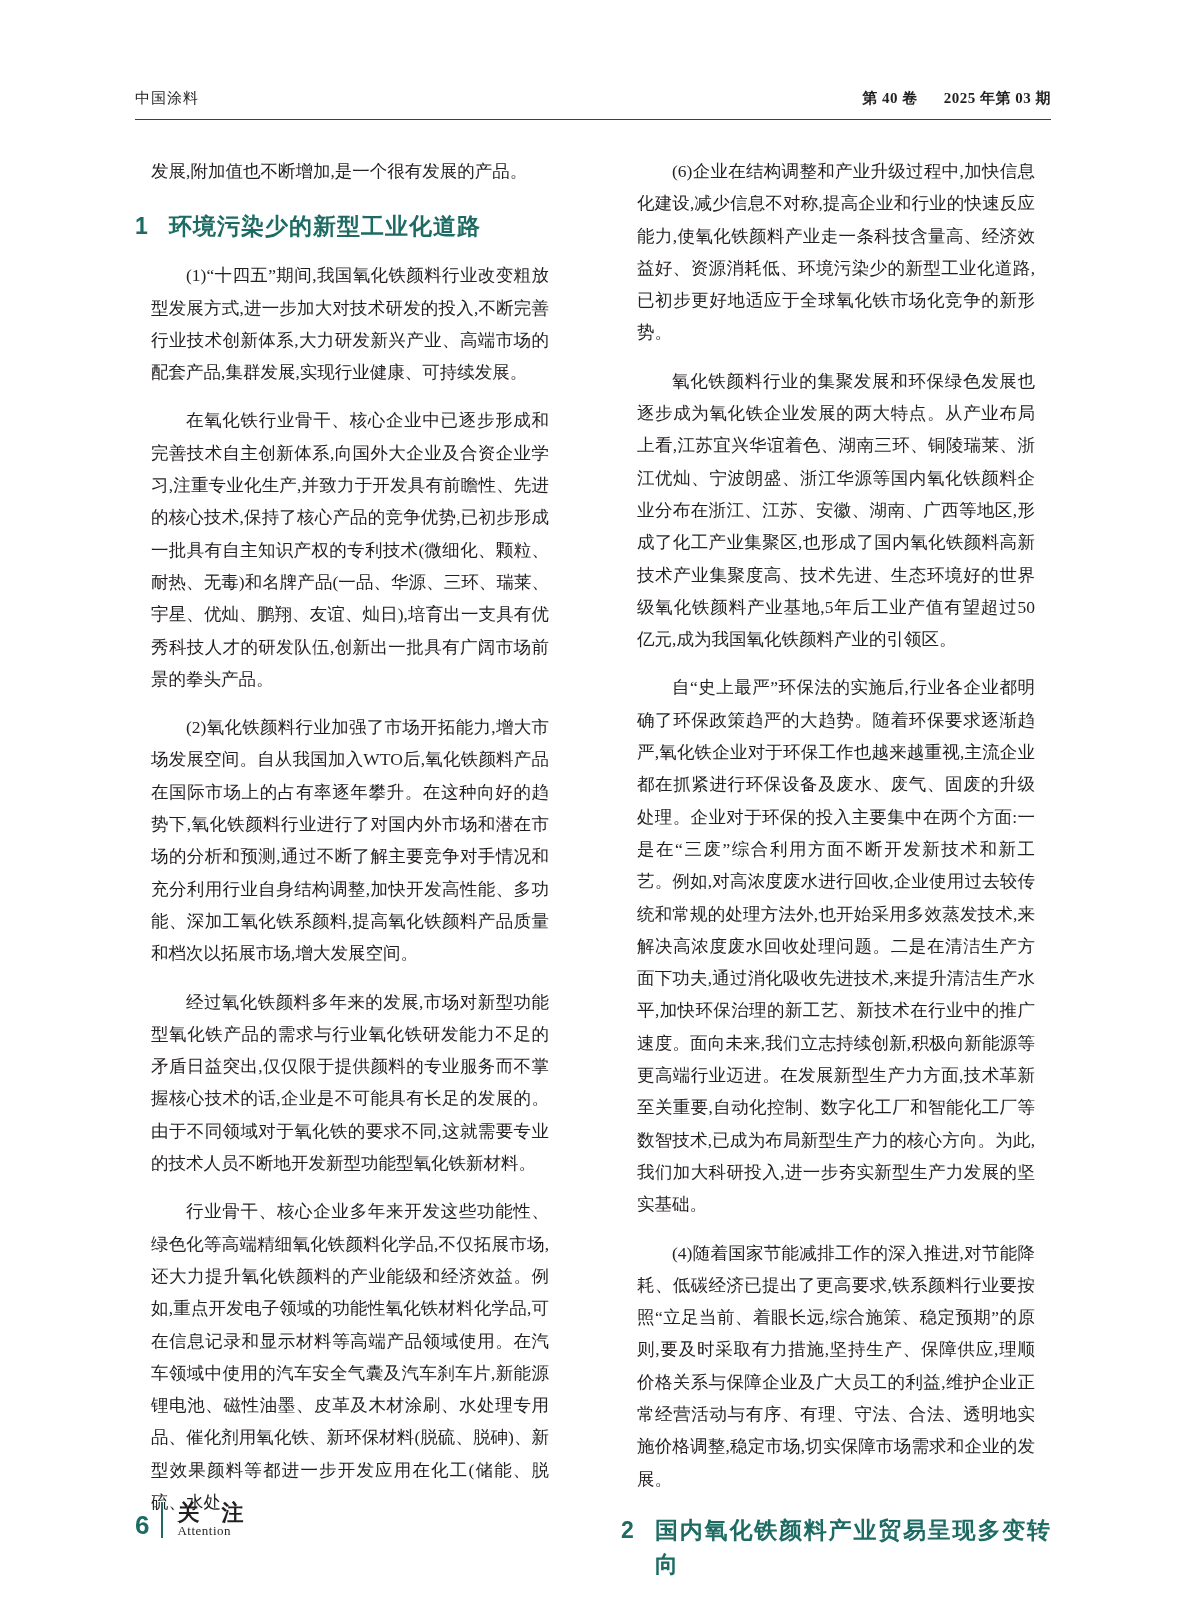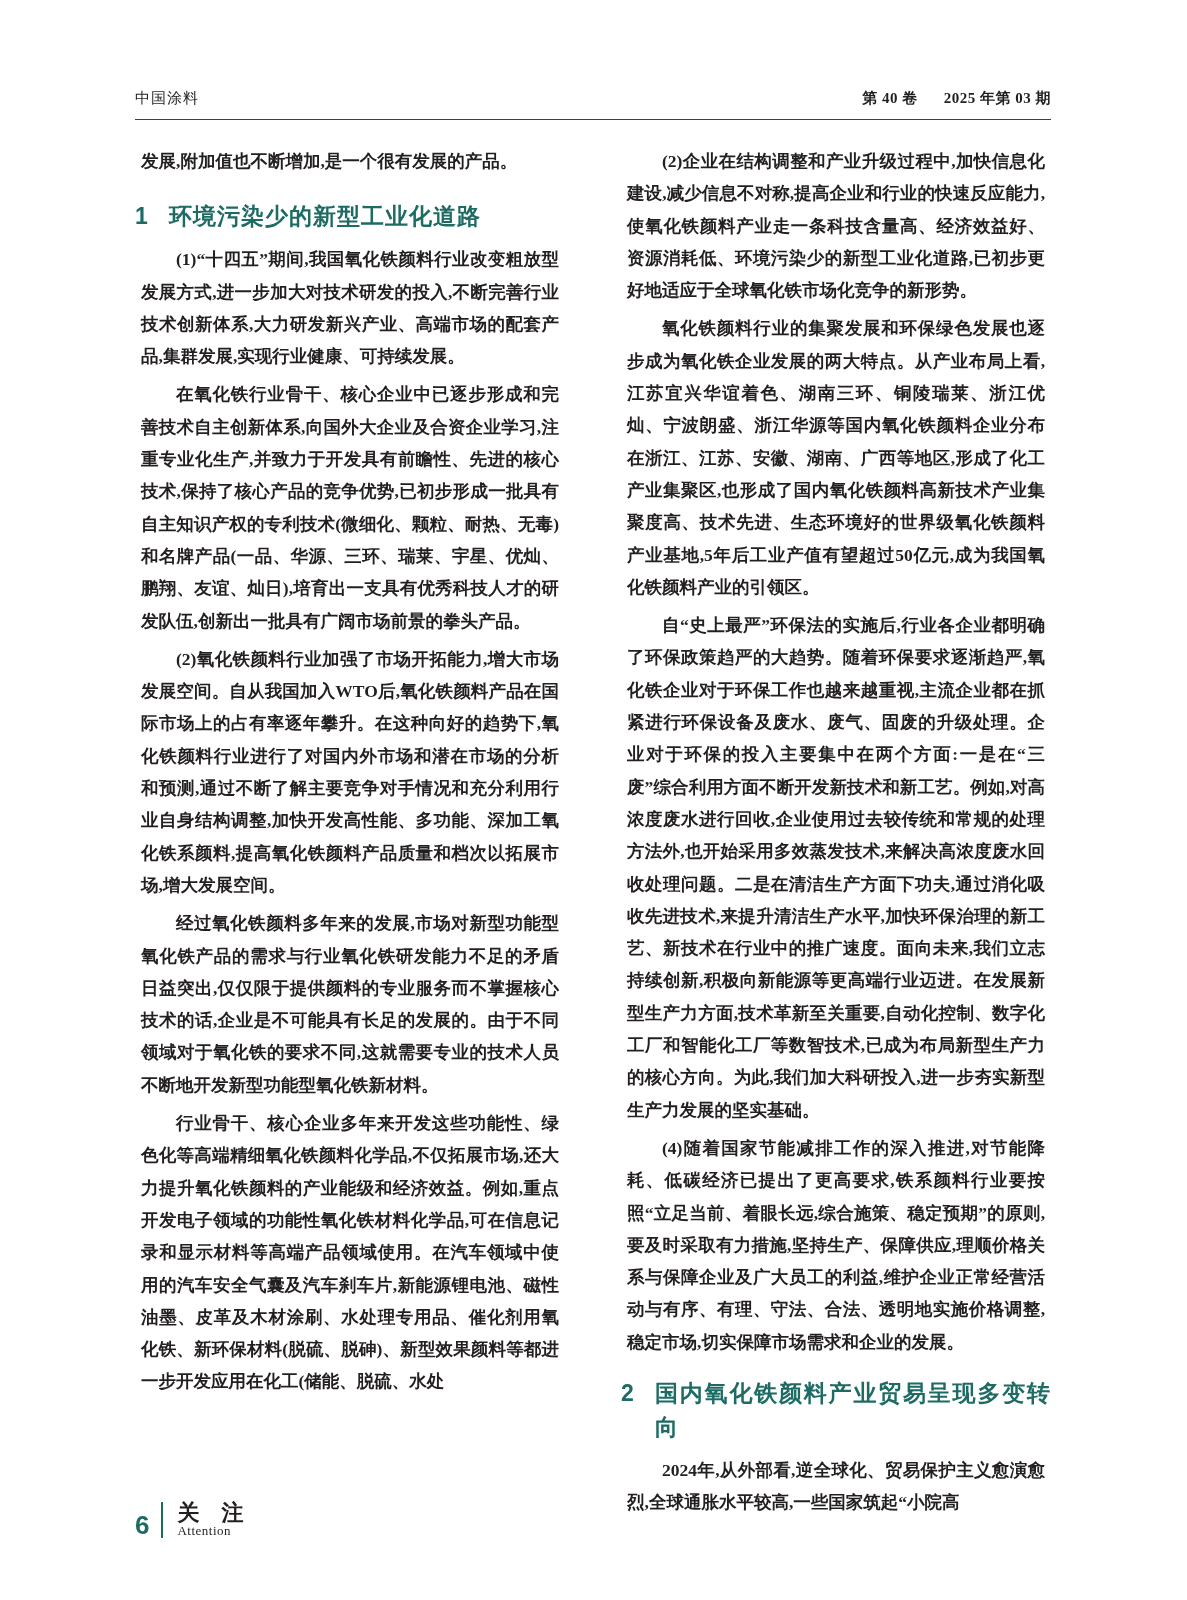--- a/index.html
+++ b/index.html
@@ -51,22 +51,21 @@
     width: 430px;
     font-size: 17.5px;
     line-height: 32.3px;
     text-align: justify;
     text-justify: inter-ideograph;
   }
   .col-left  { left: 135px; }
   .col-right { left: 621px; }
 
   p {
-    margin: 6px;
-    font-weight: bold;
+    margin: 16px;
   }
   p.indent {
     text-indent: 2em;
   }
 
   
   .section-heading {
     display: flex;
     align-items: flex-start;
     gap: 18px;
@@ -151,21 +150,21 @@
     </div>
 
     <p class="indent">(1)“十四五”期间,我国氧化铁颜料行业改变粗放型发展方式,进一步加大对技术研发的投入,不断完善行业技术创新体系,大力研发新兴产业、高端市场的配套产品,集群发展,实现行业健康、可持续发展。</p>
     <p class="indent">在氧化铁行业骨干、核心企业中已逐步形成和完善技术自主创新体系,向国外大企业及合资企业学习,注重专业化生产,并致力于开发具有前瞻性、先进的核心技术,保持了核心产品的竞争优势,已初步形成一批具有自主知识产权的专利技术(微细化、颗粒、耐热、无毒)和名牌产品(一品、华源、三环、瑞莱、宇星、优灿、鹏翔、友谊、灿日),培育出一支具有优秀科技人才的研发队伍,创新出一批具有广阔市场前景的拳头产品。</p>
     <p class="indent">(2)氧化铁颜料行业加强了市场开拓能力,增大市场发展空间。自从我国加入WTO后,氧化铁颜料产品在国际市场上的占有率逐年攀升。在这种向好的趋势下,氧化铁颜料行业进行了对国内外市场和潜在市场的分析和预测,通过不断了解主要竞争对手情况和充分利用行业自身结构调整,加快开发高性能、多功能、深加工氧化铁系颜料,提高氧化铁颜料产品质量和档次以拓展市场,增大发展空间。</p>
     <p class="indent">经过氧化铁颜料多年来的发展,市场对新型功能型氧化铁产品的需求与行业氧化铁研发能力不足的矛盾日益突出,仅仅限于提供颜料的专业服务而不掌握核心技术的话,企业是不可能具有长足的发展的。由于不同领域对于氧化铁的要求不同,这就需要专业的技术人员不断地开发新型功能型氧化铁新材料。</p>
     <p class="indent">行业骨干、核心企业多年来开发这些功能性、绿色化等高端精细氧化铁颜料化学品,不仅拓展市场,还大力提升氧化铁颜料的产业能级和经济效益。例如,重点开发电子领域的功能性氧化铁材料化学品,可在信息记录和显示材料等高端产品领域使用。在汽车领域中使用的汽车安全气囊及汽车刹车片,新能源锂电池、磁性油墨、皮革及木材涂刷、水处理专用品、催化剂用氧化铁、新环保材料(脱硫、脱砷)、新型效果颜料等都进一步开发应用在化工(储能、脱硫、水处</p>
   </div>
 
   <div class="col col-right">
-    <p class="indent">(2)企业在结构调整和产业升级过程中,加快信息化建设,减少信息不对称,提高企业和行业的快速反应能力,使氧化铁颜料产业走一条科技含量高、经济效益好、资源消耗低、环境污染少的新型工业化道路,已初步更好地适应于全球氧化铁市场化竞争的新形势。</p>
+    <p class="indent">(6)企业在结构调整和产业升级过程中,加快信息化建设,减少信息不对称,提高企业和行业的快速反应能力,使氧化铁颜料产业走一条科技含量高、经济效益好、资源消耗低、环境污染少的新型工业化道路,已初步更好地适应于全球氧化铁市场化竞争的新形势。</p>
     <p class="indent">氧化铁颜料行业的集聚发展和环保绿色发展也逐步成为氧化铁企业发展的两大特点。从产业布局上看,江苏宜兴华谊着色、湖南三环、铜陵瑞莱、浙江优灿、宁波朗盛、浙江华源等国内氧化铁颜料企业分布在浙江、江苏、安徽、湖南、广西等地区,形成了化工产业集聚区,也形成了国内氧化铁颜料高新技术产业集聚度高、技术先进、生态环境好的世界级氧化铁颜料产业基地,5年后工业产值有望超过50亿元,成为我国氧化铁颜料产业的引领区。</p>
     <p class="indent">自“史上最严”环保法的实施后,行业各企业都明确了环保政策趋严的大趋势。随着环保要求逐渐趋严,氧化铁企业对于环保工作也越来越重视,主流企业都在抓紧进行环保设备及废水、废气、固废的升级处理。企业对于环保的投入主要集中在两个方面:一是在“三废”综合利用方面不断开发新技术和新工艺。例如,对高浓度废水进行回收,企业使用过去较传统和常规的处理方法外,也开始采用多效蒸发技术,来解决高浓度废水回收处理问题。二是在清洁生产方面下功夫,通过消化吸收先进技术,来提升清洁生产水平,加快环保治理的新工艺、新技术在行业中的推广速度。面向未来,我们立志持续创新,积极向新能源等更高端行业迈进。在发展新型生产力方面,技术革新至关重要,自动化控制、数字化工厂和智能化工厂等数智技术,已成为布局新型生产力的核心方向。为此,我们加大科研投入,进一步夯实新型生产力发展的坚实基础。</p>
     <p class="indent">(4)随着国家节能减排工作的深入推进,对节能降耗、低碳经济已提出了更高要求,铁系颜料行业要按照“立足当前、着眼长远,综合施策、稳定预期”的原则,要及时采取有力措施,坚持生产、保障供应,理顺价格关系与保障企业及广大员工的利益,维护企业正常经营活动与有序、有理、守法、合法、透明地实施价格调整,稳定市场,切实保障市场需求和企业的发展。</p>
 
     <div class="section-heading">
       <span class="num">2</span>
       <span class="txt">国内氧化铁颜料产业贸易呈现多变转向</span>
     </div>
 
     <p class="indent">2024年,从外部看,逆全球化、贸易保护主义愈演愈烈,全球通胀水平较高,一些国家筑起“小院高</p>

